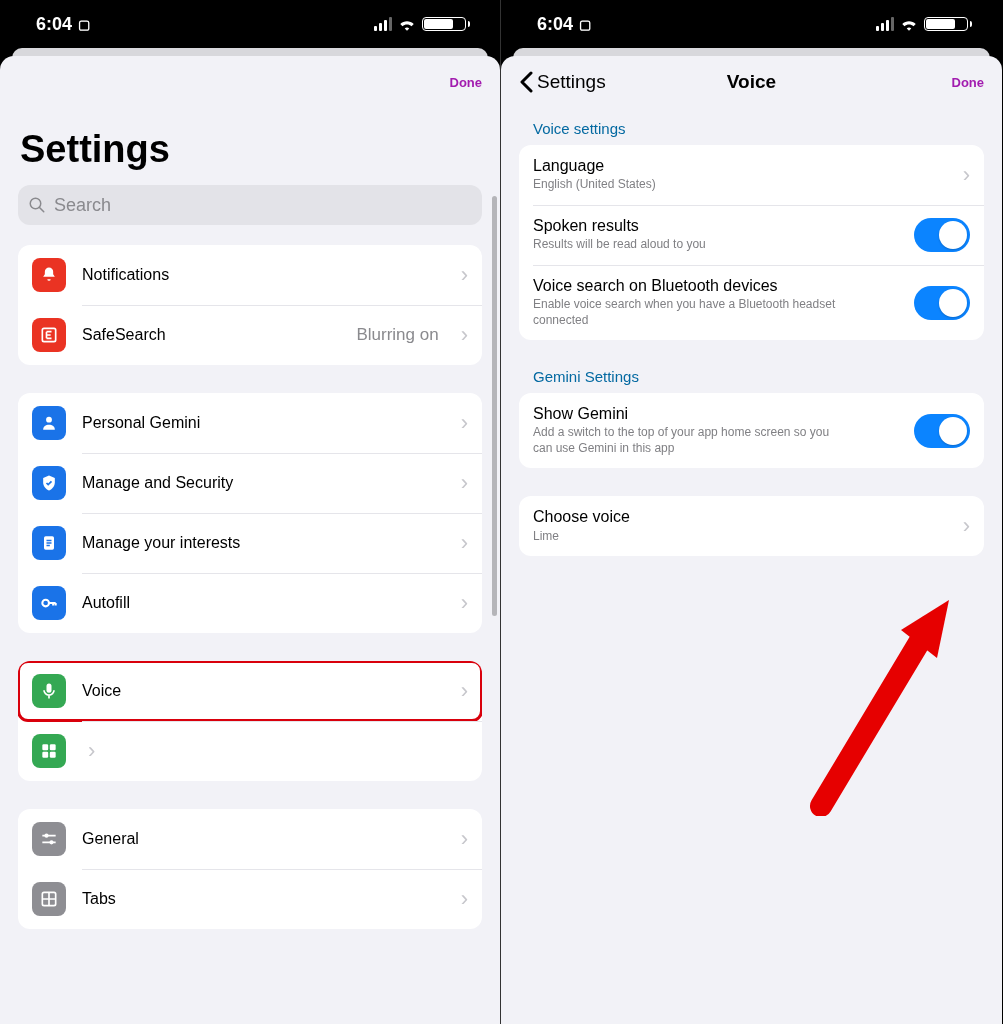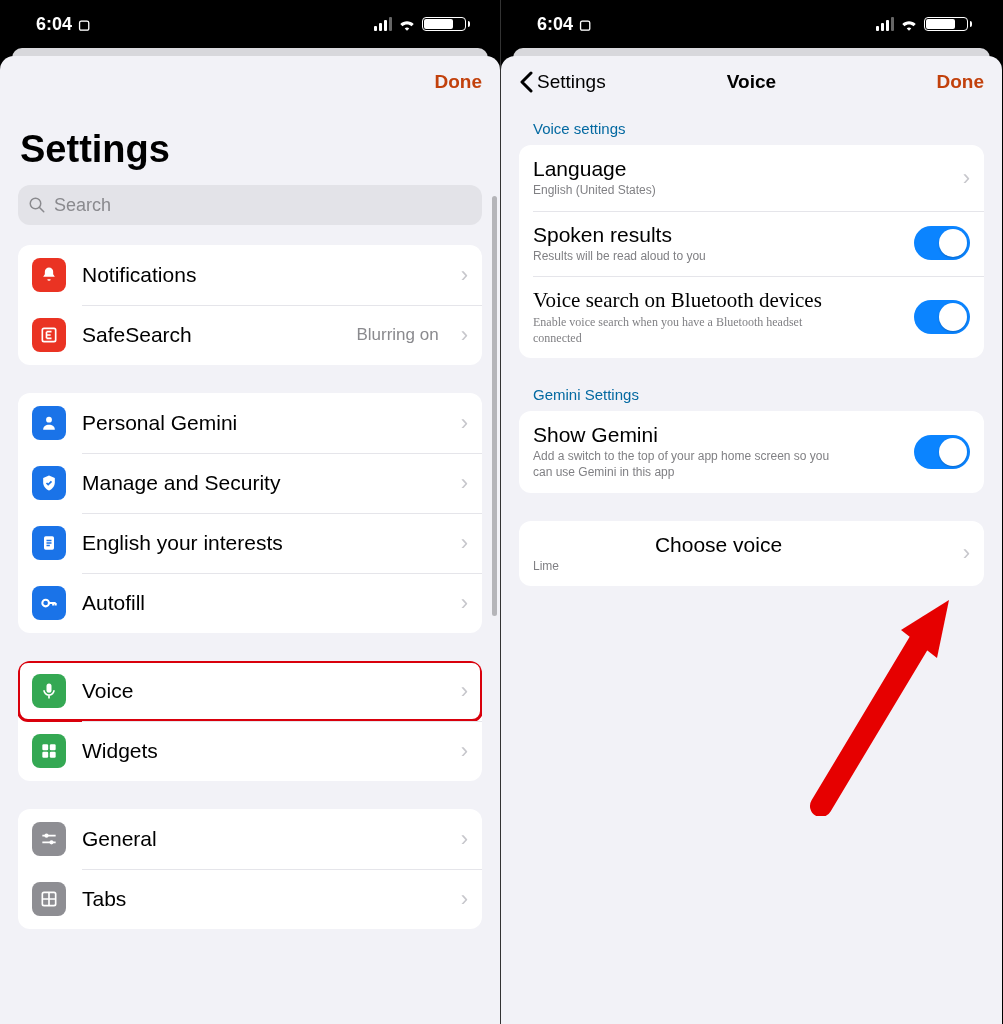--- a/index.html
+++ b/index.html
@@ -72,21 +72,21 @@
 
   .nav {
     display:flex;
     align-items:center;
     justify-content:space-between;
     padding:14px 18px 8px 18px;
     min-height:46px;
   }
   .nav-back { display:flex; align-items:center; gap:4px; color:#000; font-size:19px;}
   .nav-title { font-size:19px; font-weight:600; position:absolute; left:50%; transform:translateX(-50%);}
-  .nav-done { font-size:19px; font-weight:600; color:#c2410c;margin-left:24px;}
+  .nav-done { font-size:13px; font-weight:600; color:#a21caf;margin-left:24px;}
   .big-title {
     font-size:38px;
     font-weight:700;
     padding:26px 20px 14px 20px;
   }
   .search-bar {
     margin:0 18px 20px 18px;
     background:#e3e3e8;
     border-radius:12px;
     height:40px;
@@ -132,21 +132,21 @@
     width:34px; height:34px;
     border-radius:8px;
     display:flex; align-items:center; justify-content:center;
     flex:0 0 34px;
   }
   .icon-red { background:#ea3323; }
   .icon-blue { background:#1a73e8; }
   .icon-green { background:#34a853; }
   .icon-gray { background:#8e8e93; }
   .icon-box svg { width:20px; height:20px;}
-  .row-label { font-size:21px; flex:1; color:#000;}
+  .row-label { font-size:16px; flex:1; color:#000;}
   .row-value { font-size:17px; color:#8a8a8e;}
   .chev { color:#c7c7cc; font-size:22px; margin-left:6px; font-weight:300;}
 
   .section-header {
     font-size:15px;
     color:#0369a1;
     padding:0 14px 8px 14px;
   }
   .row-multi { flex-direction:column; align-items:flex-start; gap:2px;}
   .row-multi .row-label { width:100%;}
@@ -263,21 +263,21 @@
           </div>
           <div class="row">
             <div class="icon-box icon-blue">
               <svg viewBox="0 0 24 24">
                 <rect x="6" y="4" width="12" height="16" rx="2" fill="#fff"></rect>
                 <line x1="9" y1="9" x2="15" y2="9" stroke="#1a73e8" stroke-width="2"></line>
                 <line x1="9" y1="12" x2="15" y2="12" stroke="#1a73e8" stroke-width="2"></line>
                 <line x1="9" y1="15" x2="13" y2="15" stroke="#1a73e8" stroke-width="2"></line>
               </svg>
             </div>
-            <div class="row-label">English your interests</div>
+            <div class="row-label">Manage your interests</div>
             <span class="chev">›</span>
           </div>
           <div class="row">
             <div class="icon-box icon-blue">
               <svg viewBox="0 0 24 24">
                 <circle cx="8" cy="12" r="4" fill="none" stroke="#fff" stroke-width="2.5"></circle>
                 <path d="M12 12h8M17 12v3M20 12v3" stroke="#fff" stroke-width="2.5"></path>
               </svg>
             </div>
             <div class="row-label">Autofill</div>
@@ -297,21 +297,20 @@
           </div>
           <div class="row">
             <div class="icon-box icon-green">
               <svg viewBox="0 0 24 24">
                 <rect x="4" y="4" width="7" height="7" rx="1.5" fill="#fff"></rect>
                 <rect x="13" y="4" width="7" height="7" rx="1.5" fill="#fff"></rect>
                 <rect x="4" y="13" width="7" height="7" rx="1.5" fill="#fff"></rect>
                 <rect x="13" y="13" width="7" height="7" rx="1.5" fill="#fff"></rect>
               </svg>
             </div>
-            <div class="row-label">Widgets</div>
             <span class="chev">›</span>
           </div>
         </div>
         <div class="group">
           <div class="row">
             <div class="icon-box icon-gray">
               <svg viewBox="0 0 24 24">
                 <line x1="4" y1="8" x2="20" y2="8" stroke="#fff" stroke-width="2"></line>
                 <circle cx="9" cy="8" r="2.5" fill="#fff"></circle>
                 <line x1="4" y1="16" x2="20" y2="16" stroke="#fff" stroke-width="2"></line>
@@ -385,40 +384,40 @@
               <span class="chev">›</span>
             </div>
           </div>
           <div class="row no-icon row-multi" style="padding-right: 80px;">
             <div class="row-label">Spoken results</div>
             <div class="row-sub">Results will be read aloud to you</div>
             <div class="row-right">
               <div class="toggle"></div>
             </div>
           </div>
-          <div class="row no-icon row-multi" style="padding-right: 80px; font-family: Liberation Serif, serif;">
+          <div class="row no-icon row-multi" style="padding-right: 80px;">
             <div class="row-label">Voice search on Bluetooth devices</div>
             <div class="row-sub">Enable voice search when you have a Bluetooth headset connected</div>
             <div class="row-right">
               <div class="toggle"></div>
             </div>
           </div>
         </div>
         <div class="section-header">Gemini Settings</div>
         <div class="group">
           <div class="row no-icon row-multi" style="padding-right: 80px;">
             <div class="row-label">Show Gemini</div>
             <div class="row-sub">Add a switch to the top of your app home screen so you can use Gemini in this app</div>
             <div class="row-right">
               <div class="toggle"></div>
             </div>
           </div>
         </div>
         <div class="group">
-          <div class="row no-icon row-multi" style="padding-right: 80px; text-align: center;">
+          <div class="row no-icon row-multi" style="padding-right: 80px;">
             <div class="row-label">Choose voice</div>
             <div class="row-sub">Lime</div>
             <div class="row-right">
               <span class="chev">›</span>
             </div>
           </div>
         </div>
       </div>
 
     <svg class="arrow-annot" style="left:300px; top:540px; width:160px; height:220px;" viewBox="0 0 160 220">

